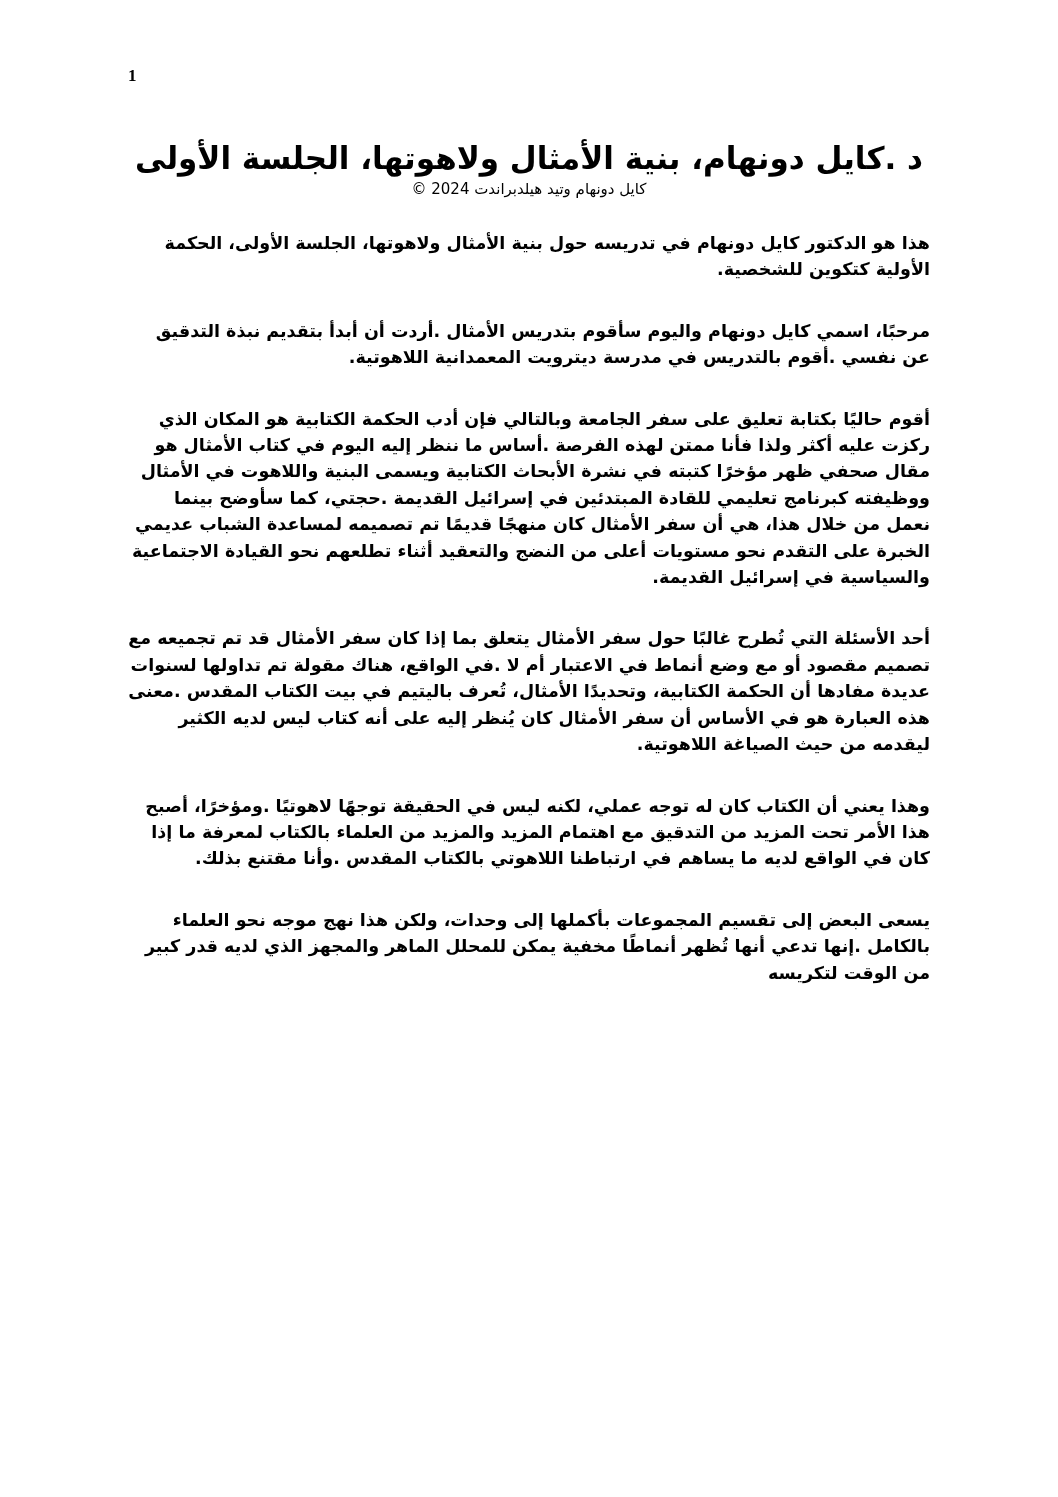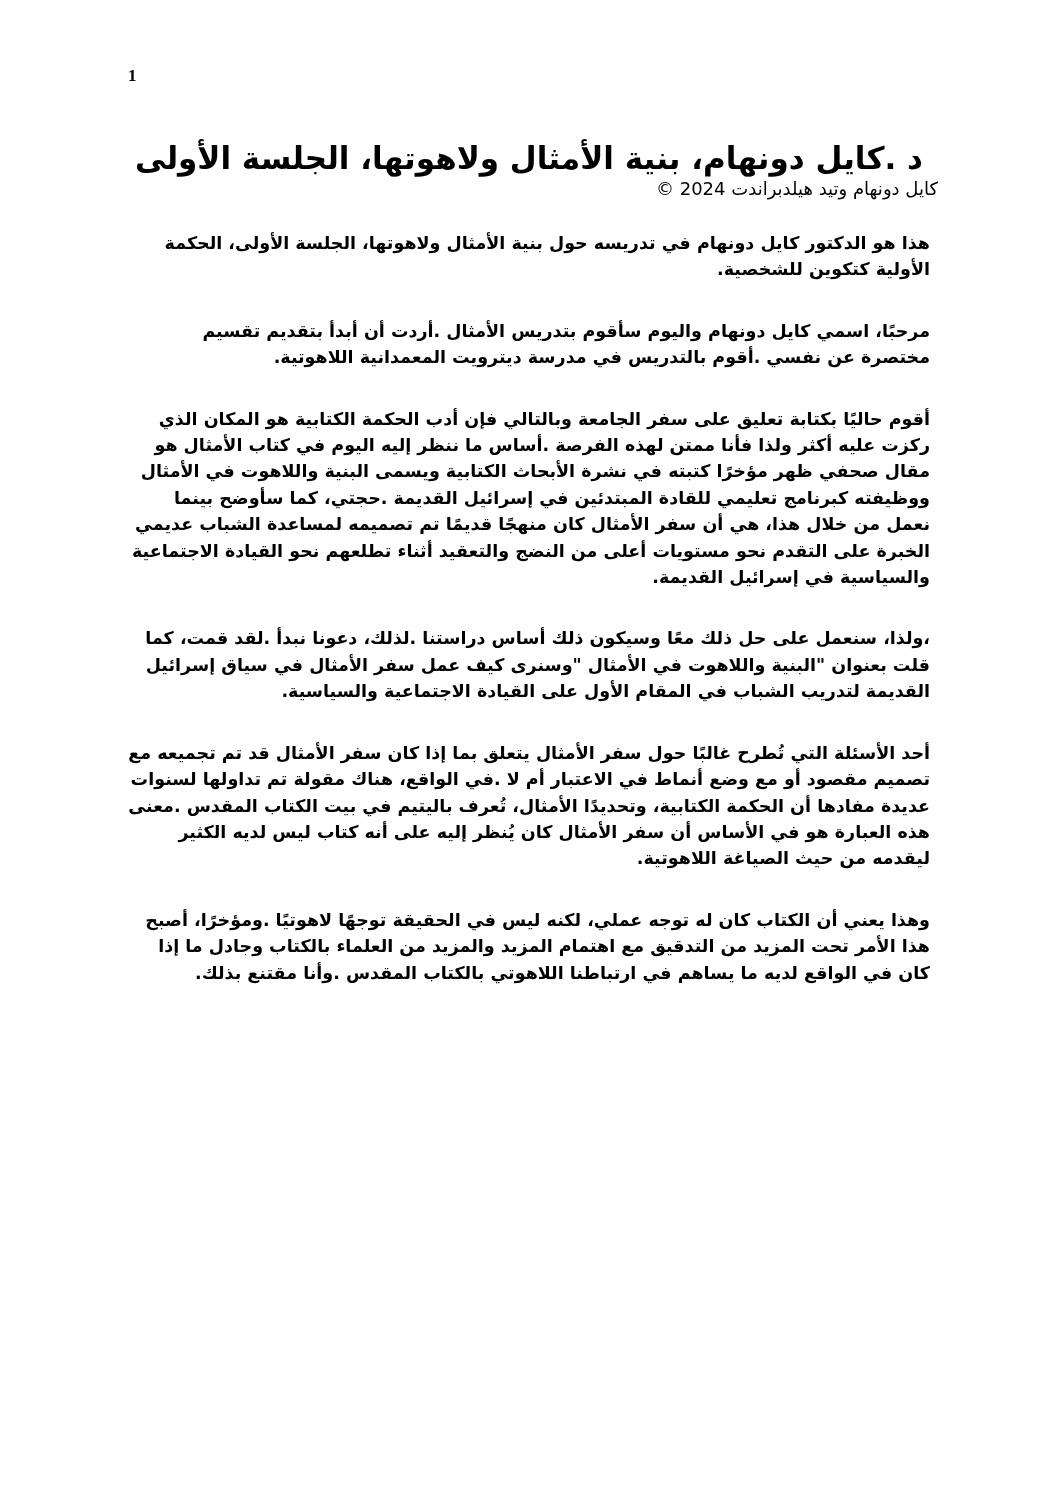--- a/index.html
+++ b/index.html
@@ -8,40 +8,40 @@
       position: absolute; left: 128px; top: 66px;
       font-family: "Liberation Serif", serif; font-size: 17px; font-weight: bold;
     }
     .title {
       position: absolute; left: 120px; right: 120px; top: 128px;
       text-align: center; direction: rtl;
       font-family: "DejaVu Sans", sans-serif; font-weight: bold; font-size: 31px; line-height: 44px;
     }
     .subtitle {
       position: absolute; left: 120px; right: 120px; top: 176px;
-      text-align: right; direction: rtl;
-      font-family: "DejaVu Sans", sans-serif; font-size: 18px; line-height: 26px;
+      text-align: center; direction: rtl;
+      font-family: "DejaVu Sans", sans-serif; font-size: 15px; line-height: 26px;
     }
     .body-text {
       position: absolute; left: 128px; right: 128px; top: 230px;
       direction: rtl; text-align: right;
       font-family: "DejaVu Sans", sans-serif; font-size: 17.5px; line-height: 26.4px;
       font-weight: bold;
     }
     .para { margin: 0 0 35px 0; }
   </style>
 </head>
 <body>
 
 <div class="page-number">1</div>
 
 <h1 class="title" style="margin:8px;">د .كايل دونهام، بنية الأمثال ولاهوتها، الجلسة الأولى</h1>
 
 <div class="subtitle">كايل دونهام وتيد هيلدبراندت 2024 ©</div>
 
 <div class="body-text">
   <p class="para">هذا هو الدكتور كايل دونهام في تدريسه حول بنية الأمثال ولاهوتها، الجلسة الأولى، الحكمة الأولية كتكوين للشخصية.</p>
-  <p class="para">مرحبًا، اسمي كايل دونهام واليوم سأقوم بتدريس الأمثال .أردت أن أبدأ بتقديم تقسيم مختصرة عن نفسي .أقوم بالتدريس في مدرسة ديترويت المعمدانية اللاهوتية.</p>
+  <p class="para">مرحبًا، اسمي كايل دونهام واليوم سأقوم بتدريس الأمثال .أردت أن أبدأ بتقديم نبذة التدقيق عن نفسي .أقوم بالتدريس في مدرسة ديترويت المعمدانية اللاهوتية.</p>
   <p class="para">أقوم حاليًا بكتابة تعليق على سفر الجامعة وبالتالي فإن أدب الحكمة الكتابية هو المكان الذي ركزت عليه أكثر ولذا فأنا ممتن لهذه الفرصة .أساس ما ننظر إليه اليوم في كتاب الأمثال هو مقال صحفي ظهر مؤخرًا كتبته في نشرة الأبحاث الكتابية ويسمى البنية واللاهوت في الأمثال ووظيفته كبرنامج تعليمي للقادة المبتدئين في إسرائيل القديمة .حجتي، كما سأوضح بينما نعمل من خلال هذا، هي أن سفر الأمثال كان منهجًا قديمًا تم تصميمه لمساعدة الشباب عديمي الخبرة على التقدم نحو مستويات أعلى من النضج والتعقيد أثناء تطلعهم نحو القيادة الاجتماعية والسياسية في إسرائيل القديمة.</p>
-  <p class="para">،ولذا، سنعمل على حل ذلك معًا وسيكون ذلك أساس دراستنا .لذلك، دعونا نبدأ .لقد قمت، كما قلت بعنوان "البنية واللاهوت في الأمثال "وسنرى كيف عمل سفر الأمثال في سياق إسرائيل القديمة لتدريب الشباب في المقام الأول على القيادة الاجتماعية والسياسية.</p>
   <p class="para">أحد الأسئلة التي تُطرح غالبًا حول سفر الأمثال يتعلق بما إذا كان سفر الأمثال قد تم تجميعه مع تصميم مقصود أو مع وضع أنماط في الاعتبار أم لا .في الواقع، هناك مقولة تم تداولها لسنوات عديدة مفادها أن الحكمة الكتابية، وتحديدًا الأمثال، تُعرف باليتيم في بيت الكتاب المقدس .معنى هذه العبارة هو في الأساس أن سفر الأمثال كان يُنظر إليه على أنه كتاب ليس لديه الكثير ليقدمه من حيث الصياغة اللاهوتية.</p>
-  <p class="para">وهذا يعني أن الكتاب كان له توجه عملي، لكنه ليس في الحقيقة توجهًا لاهوتيًا .ومؤخرًا، أصبح هذا الأمر تحت المزيد من التدقيق مع اهتمام المزيد والمزيد من العلماء بالكتاب وجادل ما إذا كان في الواقع لديه ما يساهم في ارتباطنا اللاهوتي بالكتاب المقدس .وأنا مقتنع بذلك.</p>
+  <p class="para">وهذا يعني أن الكتاب كان له توجه عملي، لكنه ليس في الحقيقة توجهًا لاهوتيًا .ومؤخرًا، أصبح هذا الأمر تحت المزيد من التدقيق مع اهتمام المزيد والمزيد من العلماء بالكتاب لمعرفة ما إذا كان في الواقع لديه ما يساهم في ارتباطنا اللاهوتي بالكتاب المقدس .وأنا مقتنع بذلك.</p>
+  <p class="para">يسعى البعض إلى تقسيم المجموعات بأكملها إلى وحدات، ولكن هذا نهج موجه نحو العلماء بالكامل .إنها تدعي أنها تُظهر أنماطًا مخفية يمكن للمحلل الماهر والمجهز الذي لديه قدر كبير من الوقت لتكريسه</p>
 </div>
 
 </body></html>

